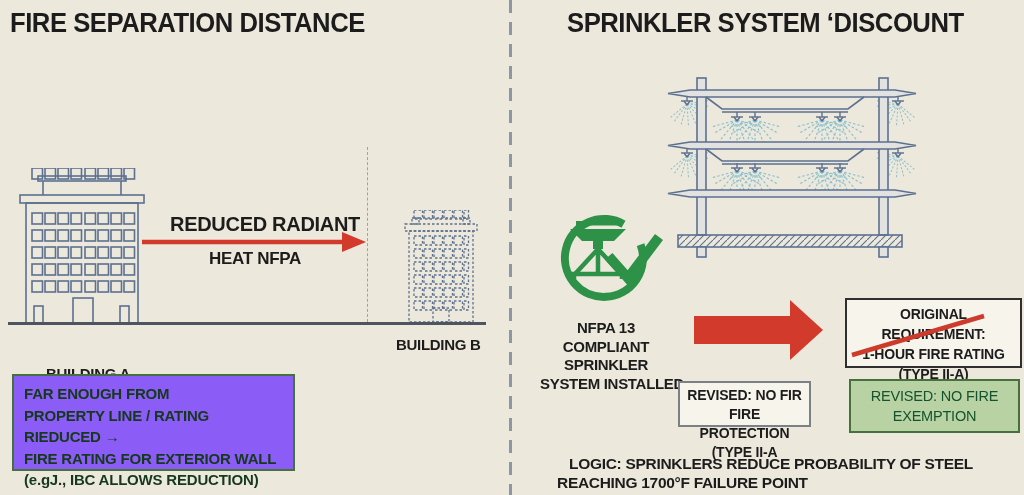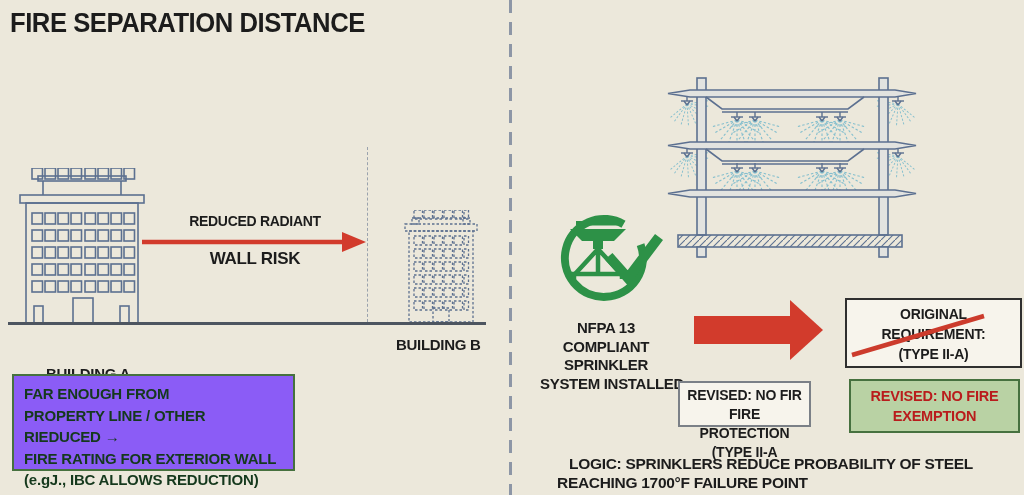--- a/index.html
+++ b/index.html
@@ -7,22 +7,22 @@
   #stage{position:relative;width:1024px;height:495px;background:#ece8db;overflow:hidden;}
   .abs{position:absolute;}
   .ttl{font-size:27px;font-weight:700;color:#1c1c1c;letter-spacing:-0.5px;white-space:nowrap;}
   .ttl > span{display:inline-block;transform:scaleX(0.95);transform-origin:left center;}
   .lbl{font-weight:700;color:#1c1c1c;letter-spacing:-0.3px;white-space:nowrap;}
   .center{text-align:center;}
   .notebox{background:#8b5cf6;border:2.5px solid #46713f;color:#15391d;font-weight:700;
            font-size:15px;line-height:21.5px;letter-spacing:-0.2px;padding:7px 10px;box-sizing:border-box;}
   .whitebox{background:#f7f4ec;box-sizing:border-box;font-weight:700;color:#1c1c1c;
             letter-spacing:-0.2px;text-align:center;}
-  .greenbox{background:#b9d2a4;border:2px solid #46713f;box-sizing:border-box;font-weight:700;
-            color:#b91c1c;letter-spacing:-0.2px;text-align:center;}
+  .greenbox{background:#b9d2a4;border:2px solid #46713f;box-sizing:border-box;font-weight:400;
+            color:#14532d;letter-spacing:-0.2px;text-align:center;}
   .divider{width:3px;background:repeating-linear-gradient(180deg,#8d96a6 0 13px,rgba(0,0,0,0) 13px 22px);}
   .propline{width:0;border-left:1.5px dashed #9aa2ad;}
   .groundline{height:2.5px;background:#4d5560;}
 </style>
 </head>
 <body>
 
 <div id="stage">
 
   <div class="abs divider" style="left:509px;top:0;height:495px;"></div>
@@ -52,26 +52,26 @@
         <use href="#winrowA" y="62"></use>
         <use href="#winrowA" y="79"></use>
       <use href="#winrowA" y="96"></use>
         <use href="#winrowA" y="113"></use>
       <rect x="57" y="130" width="20" height="25"></rect>
       <rect x="18" y="138" width="9" height="17"></rect>
       <rect x="104" y="138" width="9" height="17"></rect>
     </g>
   </svg>
 
-  <div class="abs lbl center" style="left:150px;top:213px;width:210px;font-size:14px;">REDUCED RADIANT</div>
+  <div class="abs lbl center" style="left:150px;top:213px;width:210px;font-size:20px;text-align:right;">REDUCED RADIANT</div>
   <svg class="abs" style="left:142px;top:229px;" width="226" height="26" viewBox="0 0 226 26">
     <line x1="0" y1="13" x2="202" y2="13" stroke="#d23b2c" stroke-width="4.5"></line>
     <polygon points="200,3 224,13 200,23" fill="#d23b2c"></polygon>
   </svg>
-  <div class="abs lbl center" style="left:150px;top:249px;width:210px;font-size:17px;">WALL RISK</div>
+  <div class="abs lbl center" style="left:150px;top:249px;width:210px;font-size:17px;">HEAT NFPA</div>
 
   <div class="abs propline" style="left:367px;top:147px;height:175px;"></div>
 
   <svg class="abs" style="left:402px;top:210px;" width="78" height="114" viewBox="0 0 78 114">
     <g fill="none" stroke="#5c7090" stroke-width="1.3" stroke-dasharray="2.5 2">
       <line x1="12" y1="8" x2="66" y2="8"></line>
       <rect x="10" y="8" width="7" height="6"></rect>
       <rect x="61" y="8" width="7" height="6"></rect>
       <rect x="3" y="14" width="72" height="7"></rect>
       <rect x="7" y="21" width="64" height="91"></rect>
@@ -93,25 +93,28 @@
     </g>
   </svg>
 
   <div class="abs groundline" style="left:8px;top:322px;width:478px;"></div>
 
   <div class="abs lbl" style="left:46px;top:336px;font-size:15px;margin-top:29px;">BUILDING A</div>
   <div class="abs lbl" style="left:396px;top:336px;font-size:15px;">BUILDING B</div>
 
   <div class="abs notebox" style="left:12px;top:374px;width:283px;height:97px;">
     <div>FAR ENOUGH FROM</div>
-    <div>PROPERTY LINE / OTHER RIEDUCED →</div>
+    <div>PROPERTY LINE / RATING RIEDUCED →</div>
     <div>FIRE RATING FOR EXTERIOR WALL</div>
     <div>(e.gJ., IBC ALLOWS REDUCTION)</div>
   </div>
 
+  <div class="abs ttl" style="left:567px;top:8px;">
+    <span>SPRINKLER SYSTEM ‘DISCOUNT</span>
+  </div>
 
   <svg class="abs" style="left:650px;top:58px;" width="312" height="205" viewBox="0 0 312 205">
     <defs>
       <pattern id="hatch" width="7" height="7" patternUnits="userSpaceOnUse">
         <path d="M0,7 L7,0" stroke="#5c7090" stroke-width="1.1"></path>
       </pattern>
       <g id="fan" stroke="#85bfce" stroke-width="1.1" stroke-dasharray="2.5 2">
         <line x1="0" y1="0" x2="-24.1" y2="6.5"></line>
           <line x1="0" y1="0" x2="-21.7" y2="12.5"></line>
         <line x1="0" y1="0" x2="-16.1" y2="19.2"></line>
@@ -205,20 +208,21 @@
   </div>
 
   <svg class="abs" style="left:694px;top:300px;" width="130" height="62" viewBox="0 0 130 62">
     <rect x="0" y="16" width="97" height="28" fill="#d23b2c"></rect>
     <polygon points="96,0 129,30 96,60" fill="#d23b2c"></polygon>
   </svg>
 
   <div class="abs whitebox" style="left:845px;top:298px;width:177px;height:70px;border:2px solid #2f2f2f;
        font-size:14px;line-height:20px;padding-top:4px;">
     <div>ORIGINAL REQUIREMENT:</div>
+    <div>1-HOUR FIRE RATING</div>
     <div>(TYPE II-A)</div>
     <svg style="position:absolute;left:0;top:0;" width="177" height="70" viewBox="0 0 177 70">
       <line x1="5" y1="55" x2="137" y2="16" stroke="#cc3b2c" stroke-width="4.5"></line>
     </svg>
   </div>
 
   <div class="abs whitebox" style="left:678px;top:381px;width:133px;height:46px;border:2px solid #7b8087;
        font-size:14px;line-height:19px;padding-top:3px;">
     <div>REVISED: NO FIR FIRE</div>
     <div>PROTECTION (TYPE II-A</div>

